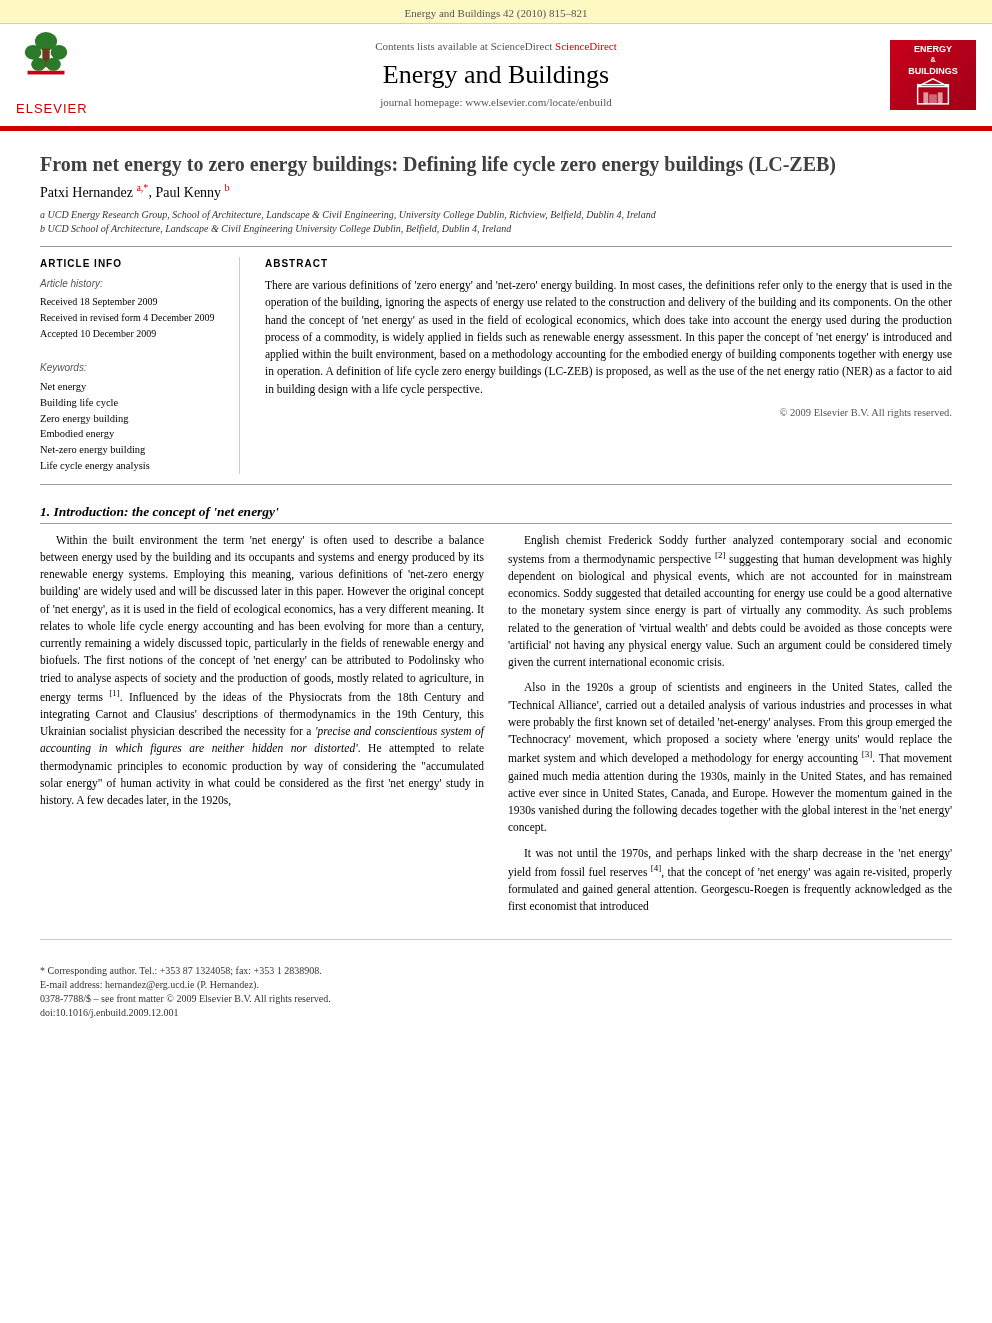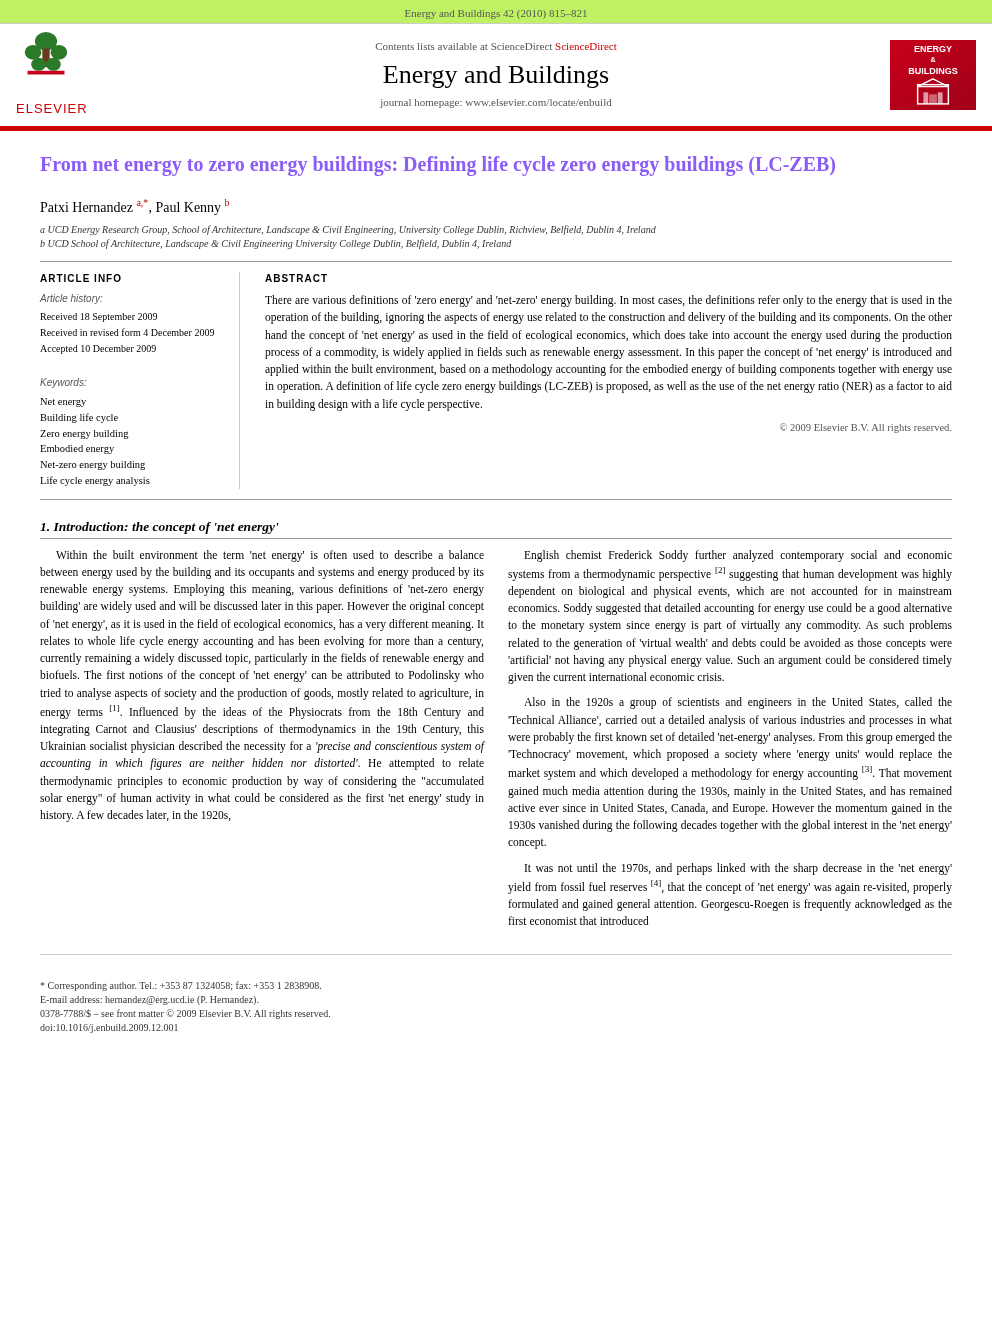--- a/index.html
+++ b/index.html
@@ -11,21 +11,21 @@
       min-height: 1323px;
       font-size: 13px;
       line-height: 1.4;
     }
     .page-wrapper {
       width: 992px;
       padding: 0;
     }
     
     .top-bar {
-      background: #bef264;
+      background: #fef9c3;
       text-align: center;
       padding: 6px 0 2px 0;
       font-size: 11px;
       color: #555;
       border-bottom: 1px solid #ccc;
     }
     
     .journal-header {
       display: flex;
       align-items: center;
@@ -114,23 +114,23 @@
     }
     
     .main-content {
       padding: 20px 40px 20px 40px;
     }
     
     .article-title {
       font-size: 20px;
       font-weight: bold;
       font-family: 'Times New Roman', serif;
-      margin-bottom: 19px;
+      margin-bottom: 4px;
       line-height: 1.3;
-      color: #8b5cf6;
+      color: #404040;
     }
     
     .authors {
       font-size: 14px;
       margin-bottom: 6px;
       color: #000;
     }
     .authors sup {
       font-size: 10px;
       color: #c00;

